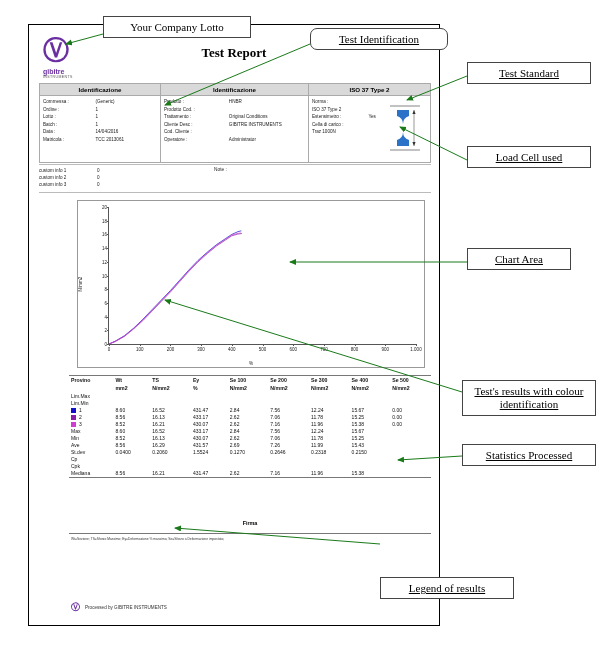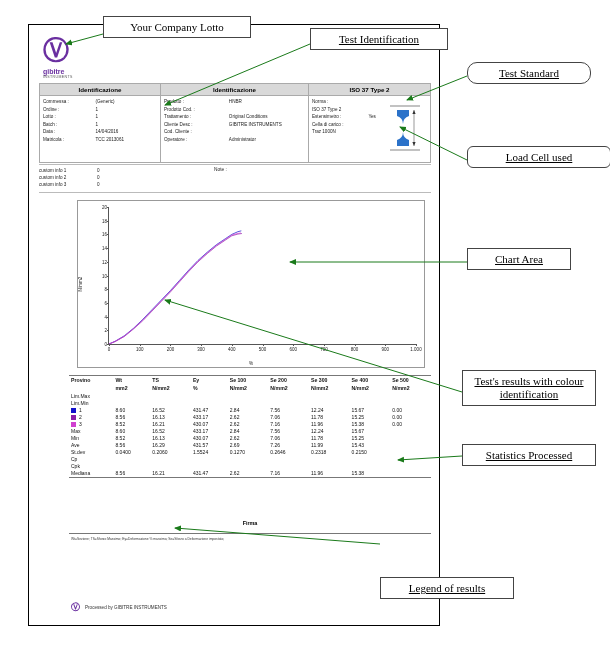--- a/index.html
+++ b/index.html
@@ -84,20 +84,21 @@
 <body>
 
 <div class="page">
 
   <div class="logo">
     <div class="mark">Ⓥ</div>
     <div class="sub">gibitre</div>
     <div class="sub2">INSTRUMENTS</div>
   </div>
 
+  <div class="report-title">Test Report</div>
 
   <div class="idblock">
     <div class="idrow">
       <div class="idcol c1">
         <div class="idhead">Identificazione</div>
         <div class="idbody">
           <div class="fld">
               <span class="k">Commessa :</span>
               <span class="v">(Generic)</span>
             </div>
@@ -386,25 +387,25 @@
   <div class="legend-rule"></div>
   <div class="legend">Wt=Sezione; TS=Sforzo Massimo; Ey=Deformazione % massima; Se=Sforzo a Deformazione impostata;</div>
 
   <div class="footer">
     <div class="flogo">Ⓥ</div>
     <div class="ftxt">Processed by GIBITRE INSTRUMENTS</div>
   </div>
 </div>
 
 <div class="callout" style="left:103px;top:16px;width:148px;">Your Company Lotto</div>
-<div class="callout" style="left:310px;top:28px;width:138px;"><span class="u">Test Identification</span></div>
-<div class="callout" style="left:467px;top:62px;width:124px;border-radius:10px;"><span class="u">Test Standard</span></div>
-<div class="callout" style="left:467px;top:146px;width:144px;border-radius:6px;"><span class="u">Load Cell used</span></div>
+<div class="callout" style="left:310px;top:28px;width:138px;border-radius:7px;"><span class="u">Test Identification</span></div>
+<div class="callout" style="left:467px;top:62px;width:124px;"><span class="u">Test Standard</span></div>
+<div class="callout" style="left:467px;top:146px;width:124px;"><span class="u">Load Cell used</span></div>
 <div class="callout" style="left:467px;top:248px;width:104px;"><span class="u">Chart Area</span></div>
-<div class="callout" style="left:462px;top:370px;width:134px;line-height:13px;"><span class="u">Test's results with colour identification</span></div>
+<div class="callout" style="left:462px;top:380px;width:134px;line-height:13px;"><span class="u">Test's results with colour identification</span></div>
 <div class="callout" style="left:462px;top:444px;width:134px;"><span class="u">Statistics Processed</span></div>
 <div class="callout" style="left:380px;top:532px;width:134px;margin-top:45px;"><span class="u">Legend of results</span></div>
 
 <svg class="anno">
   <defs>
     <marker id="ah" markerWidth="7" markerHeight="7" refX="6" refY="3" orient="auto">
       <path d="M0,0 L7,3 L0,6 z" fill="#1a7a1a"></path>
     </marker>
   </defs>
   <g stroke="#1a7a1a" stroke-width="1" fill="none" marker-end="url(#ah)">

